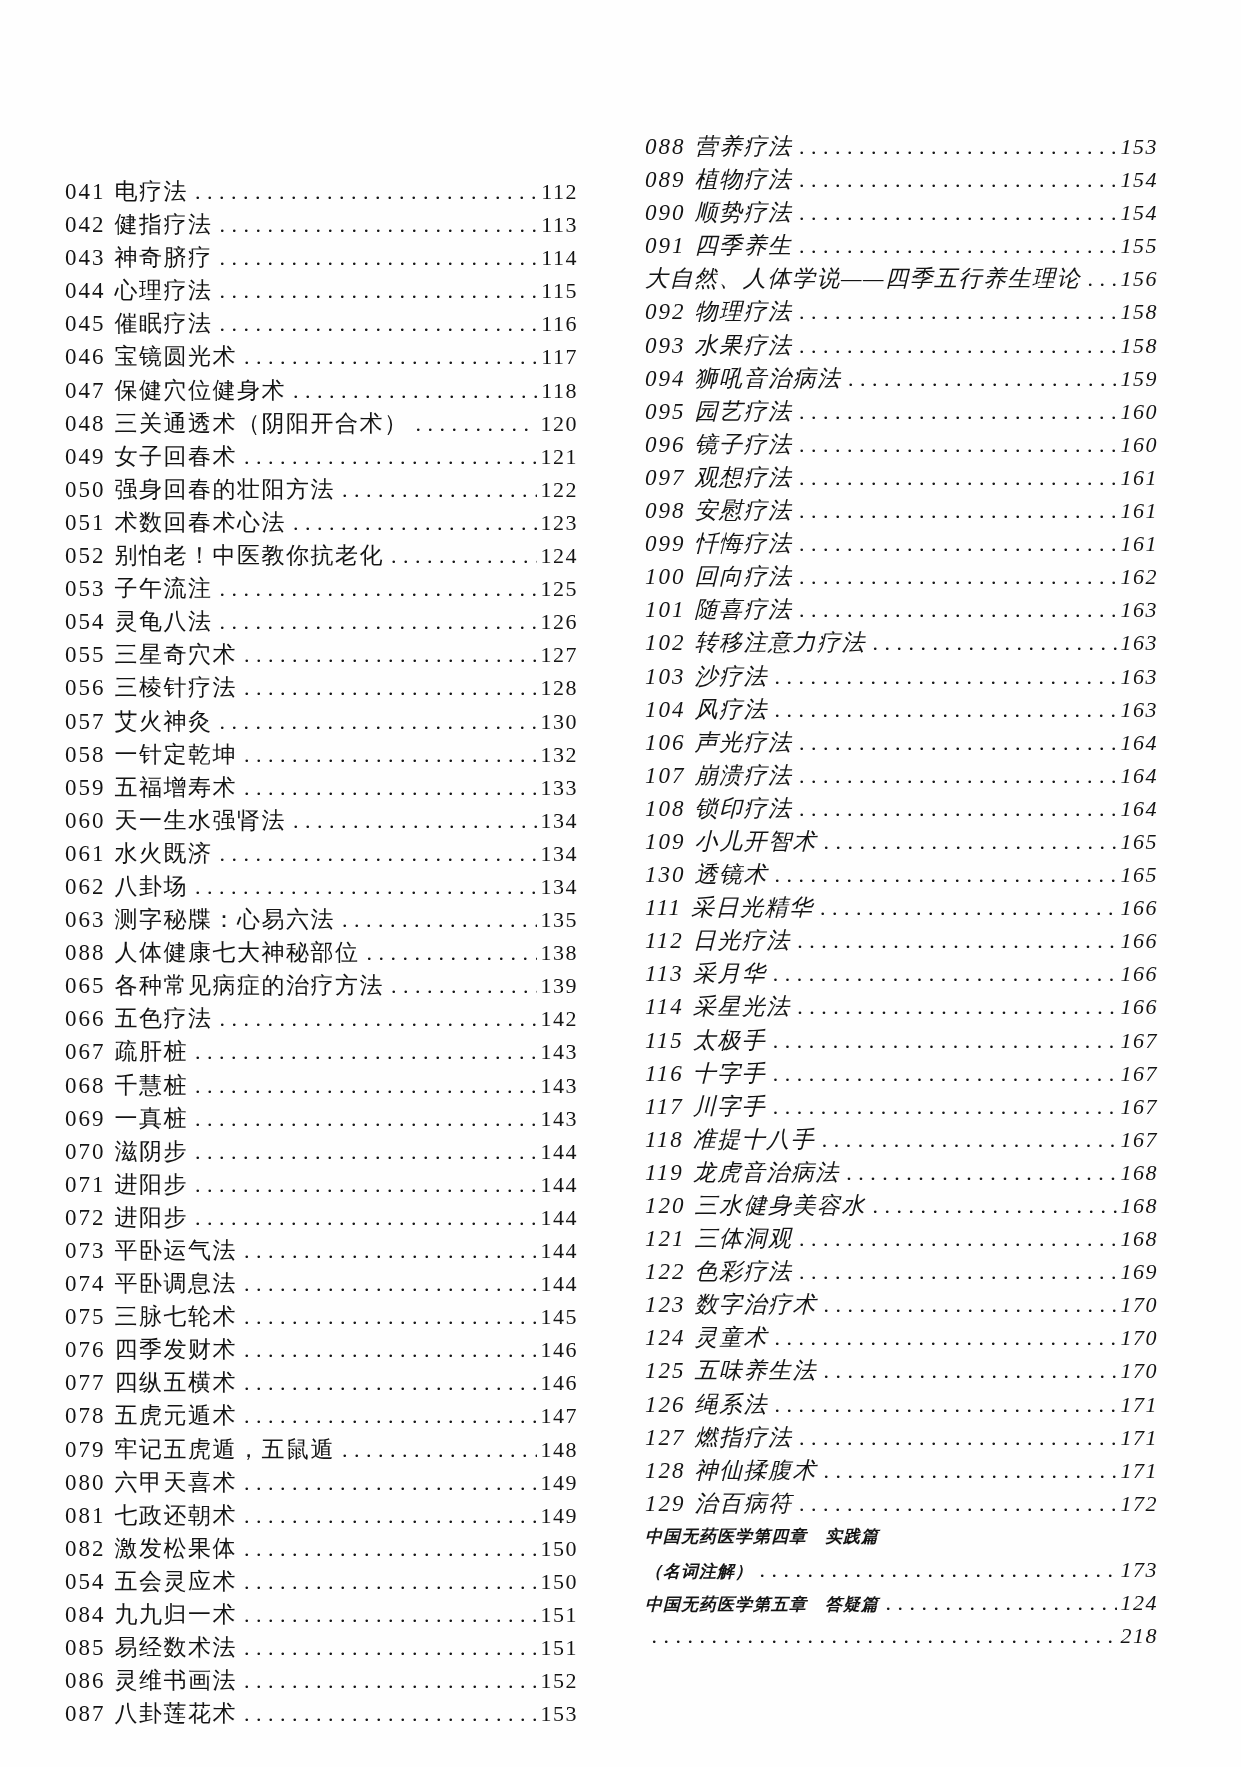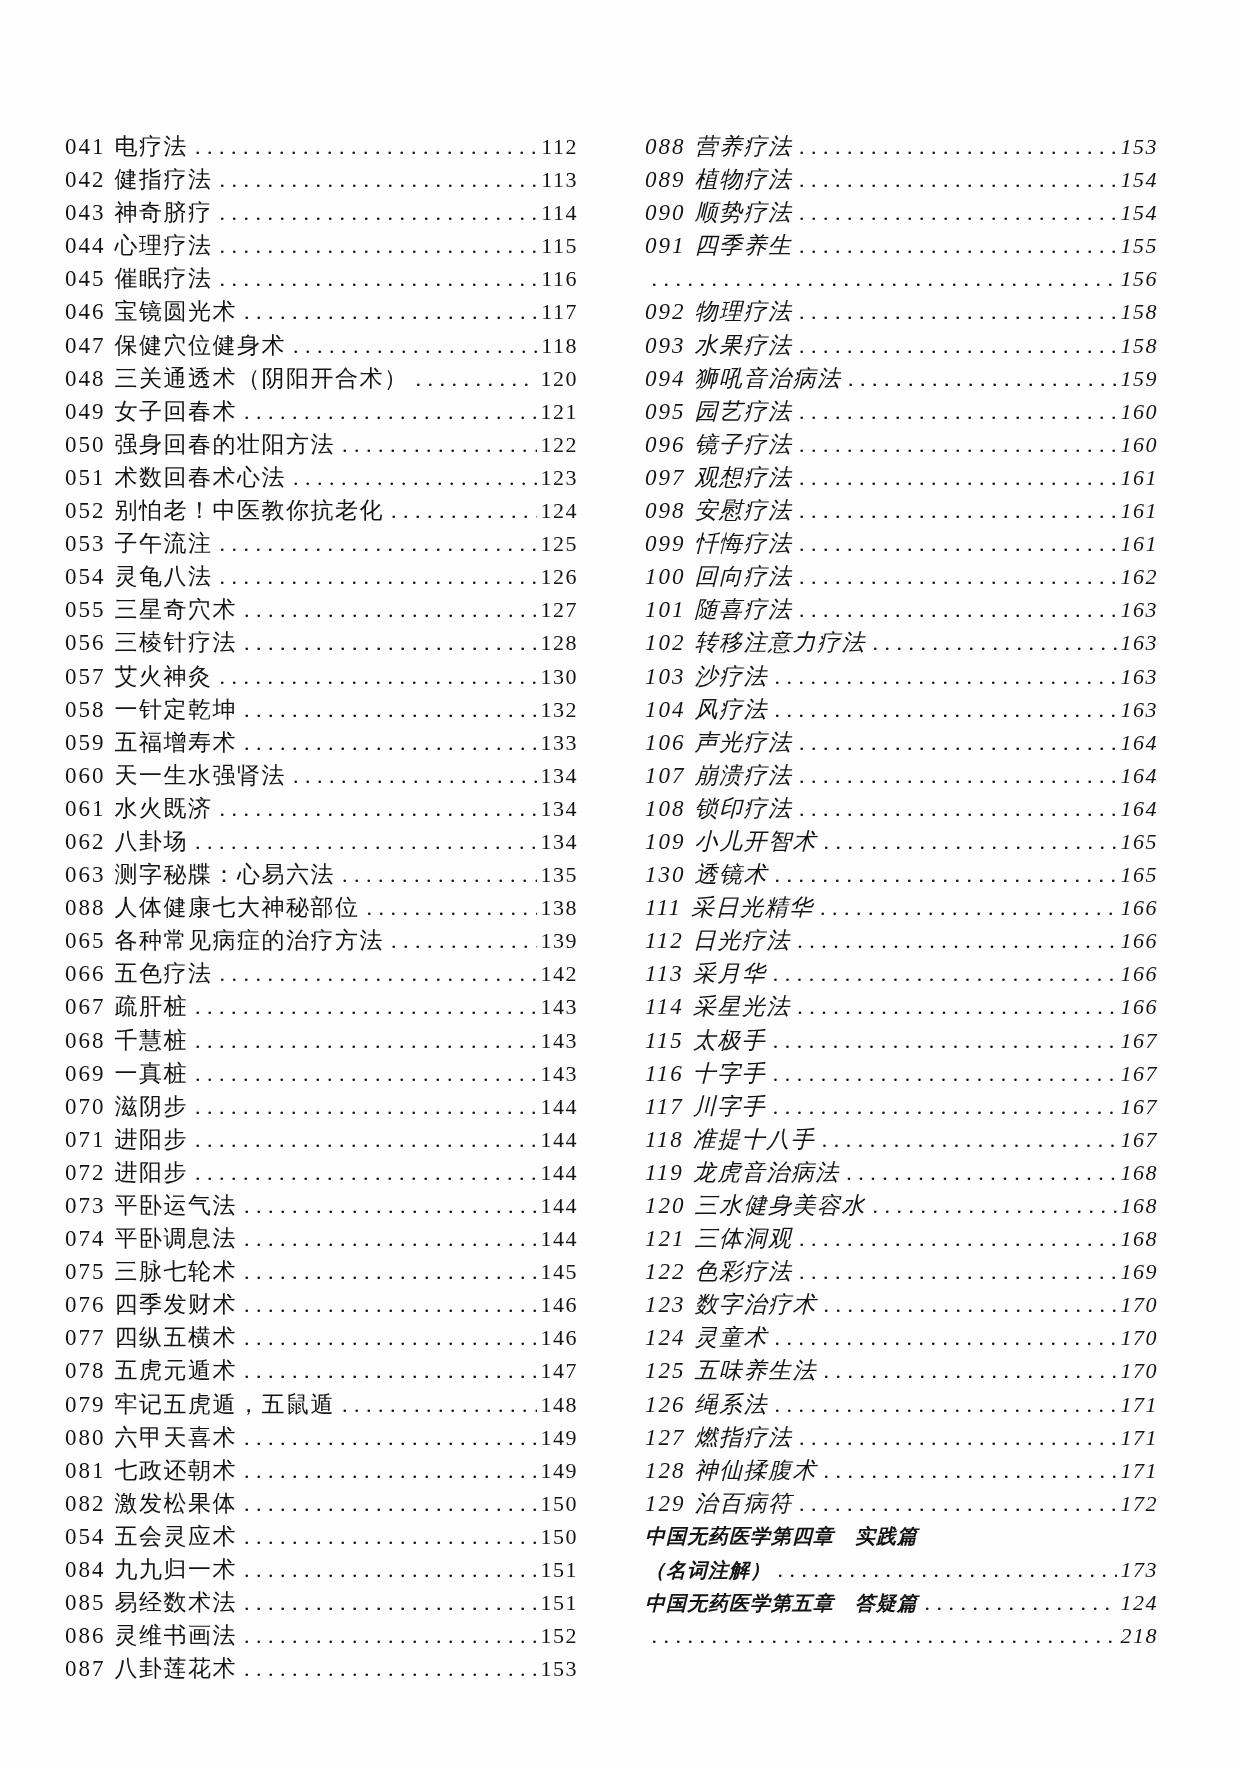--- a/index.html
+++ b/index.html
@@ -5,38 +5,38 @@
   html, body { margin: 0; padding: 0; }
   body {
     width: 1241px; height: 1767px;
     background: #fefefe;
     color: #141414;
     font-family: "Liberation Serif", "DejaVu Serif", serif;
     overflow: hidden;
   }
   .toc { display: flex; padding-top: 130px; }
   .col { box-sizing: border-box; }
-  .col-left  { margin-left: 65px; width: 513px; }
+  .col-left  { margin-left: 65px; width: 513px; margin-top: 45px; }
   .col-right { margin-left: 67px; width: 513px; font-style: italic; }
   .row {
     display: flex; align-items: baseline;
     height: 33.1px; line-height: 33.1px;
     font-size: 23px; white-space: nowrap; overflow: hidden;
   }
   .no    { flex: 0 0 auto; margin-right: 9px; letter-spacing: 2px; }
   .title { flex: 0 0 auto; letter-spacing: 1.5px; }
   .dots  {
     flex: 1 1 auto; overflow: hidden;
     margin: 0 4px 0 7px;
     font-size: 22px; letter-spacing: 6.5px; color: #171717;
   }
   .pg    { flex: 0 0 auto; font-size: 22px; letter-spacing: 1.5px; }
   .row.bold .title {
     font-family: "Liberation Sans", "DejaVu Sans", sans-serif;
-    font-weight: bold; font-size: 20px; letter-spacing: 1px;
+    font-weight: bold; font-size: 17px; letter-spacing: 1px;
   }
 </style>
 </head>
 <body>
 
 <div class="toc">
   <div class="col col-left" id="col-left">
       <div class="row">
         <span class="no">041</span>
         <span class="title">电疗法</span>
@@ -339,20 +339,21 @@
         <span class="dots">..........................................................................................</span>
         <span class="pg">154</span>
       </div>
       <div class="row">
         <span class="no">091</span>
         <span class="title">四季养生</span>
         <span class="dots">..........................................................................................</span>
         <span class="pg">155</span>
       </div>
       <div class="row">
+        <span class="title">大自然、人体学说——四季五行养生理论</span>
         <span class="dots">..........................................................................................</span>
         <span class="pg">156</span>
       </div>
       <div class="row">
         <span class="no">092</span>
         <span class="title">物理疗法</span>
         <span class="dots">..........................................................................................</span>
         <span class="pg">158</span>
       </div>
       <div class="row">

